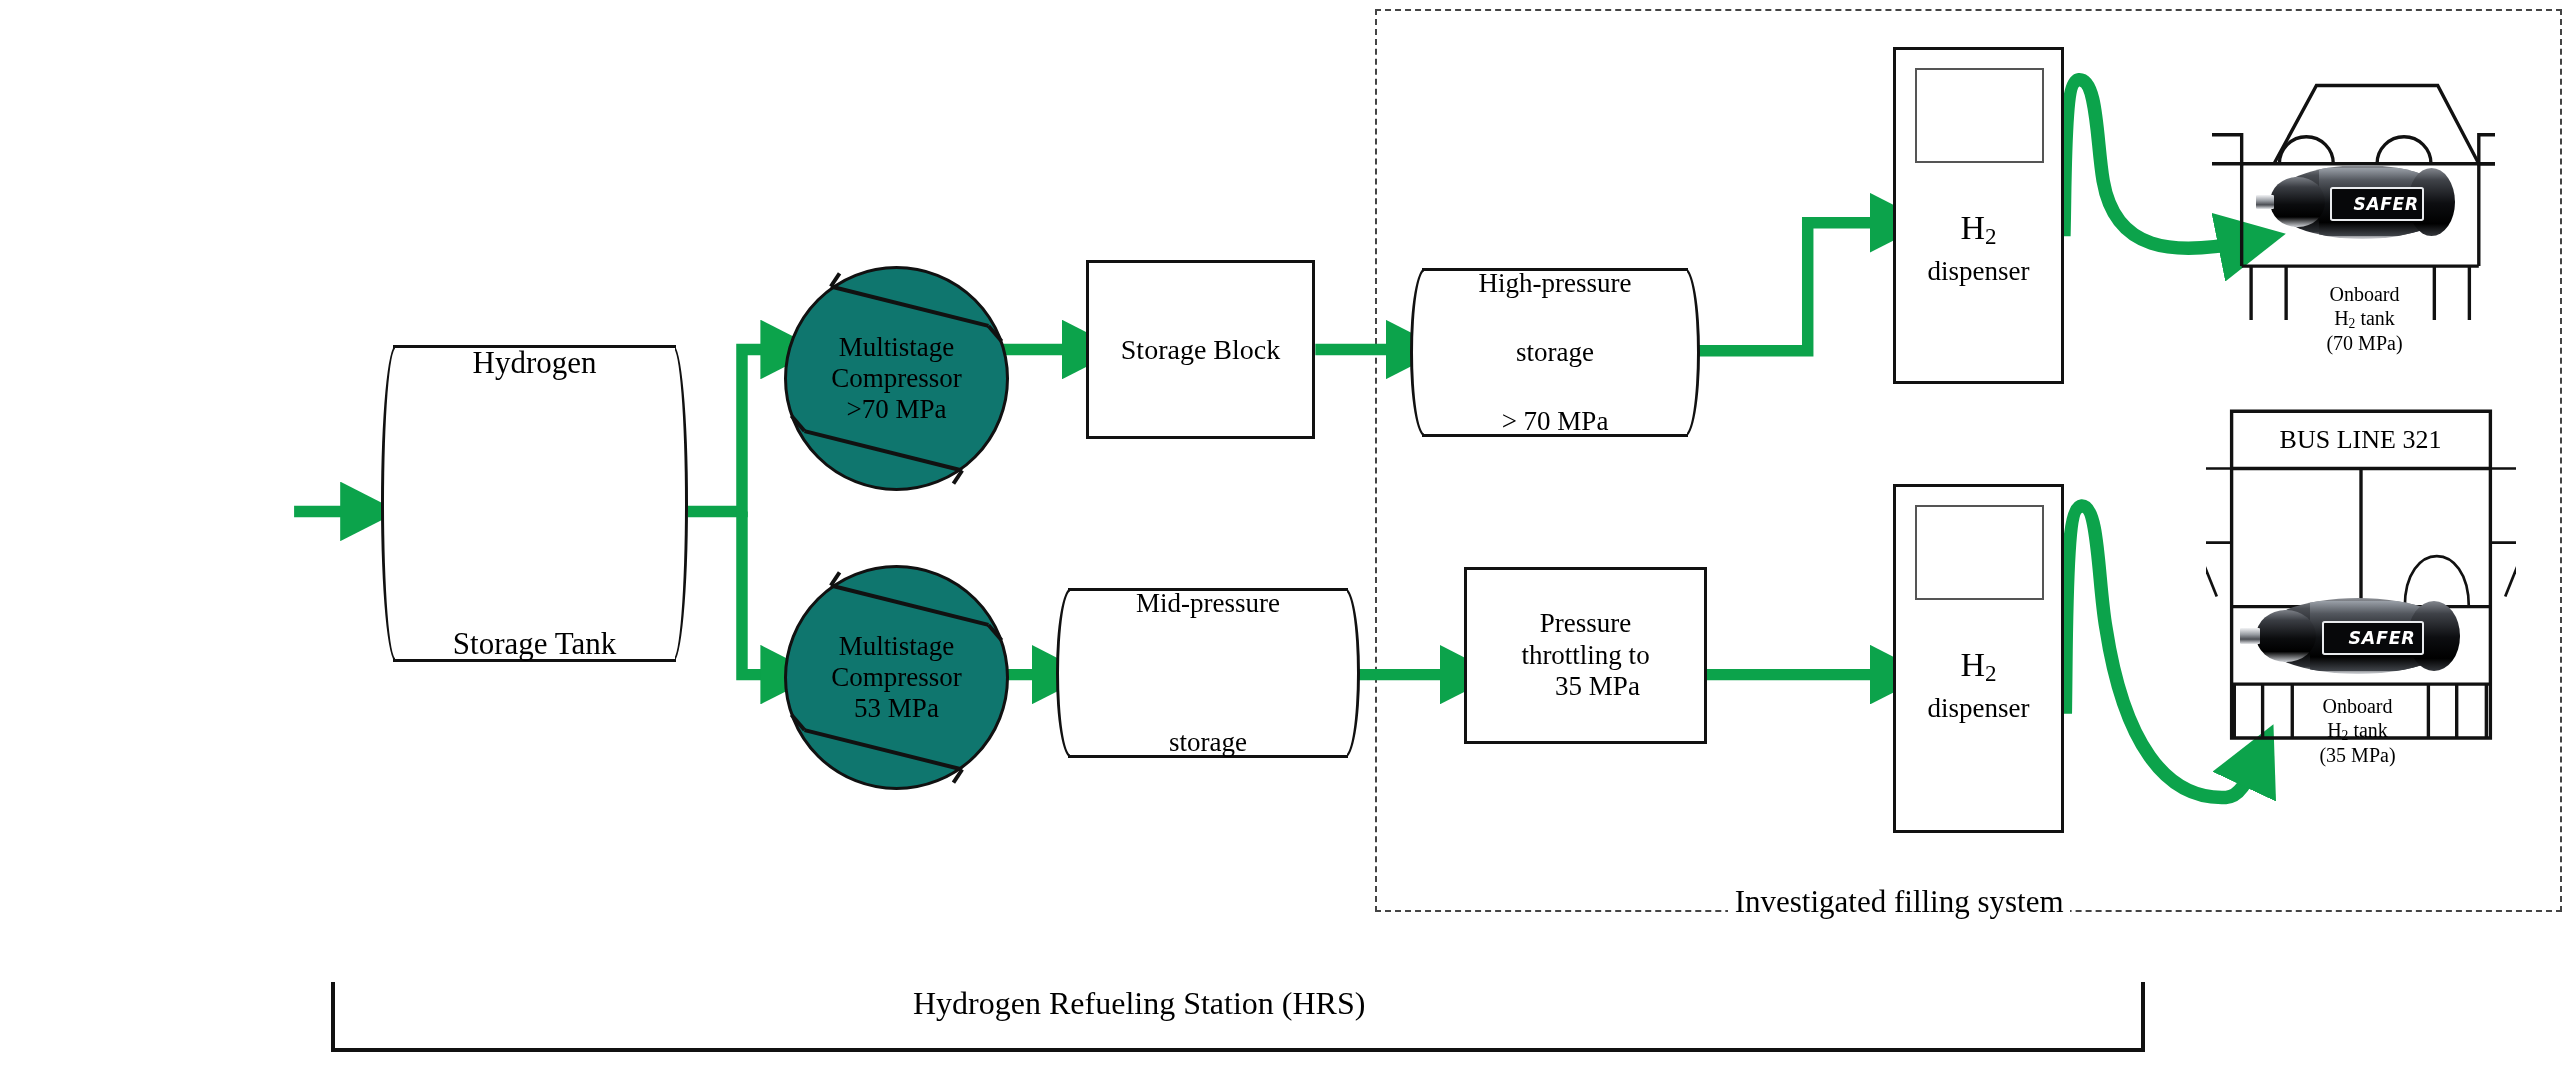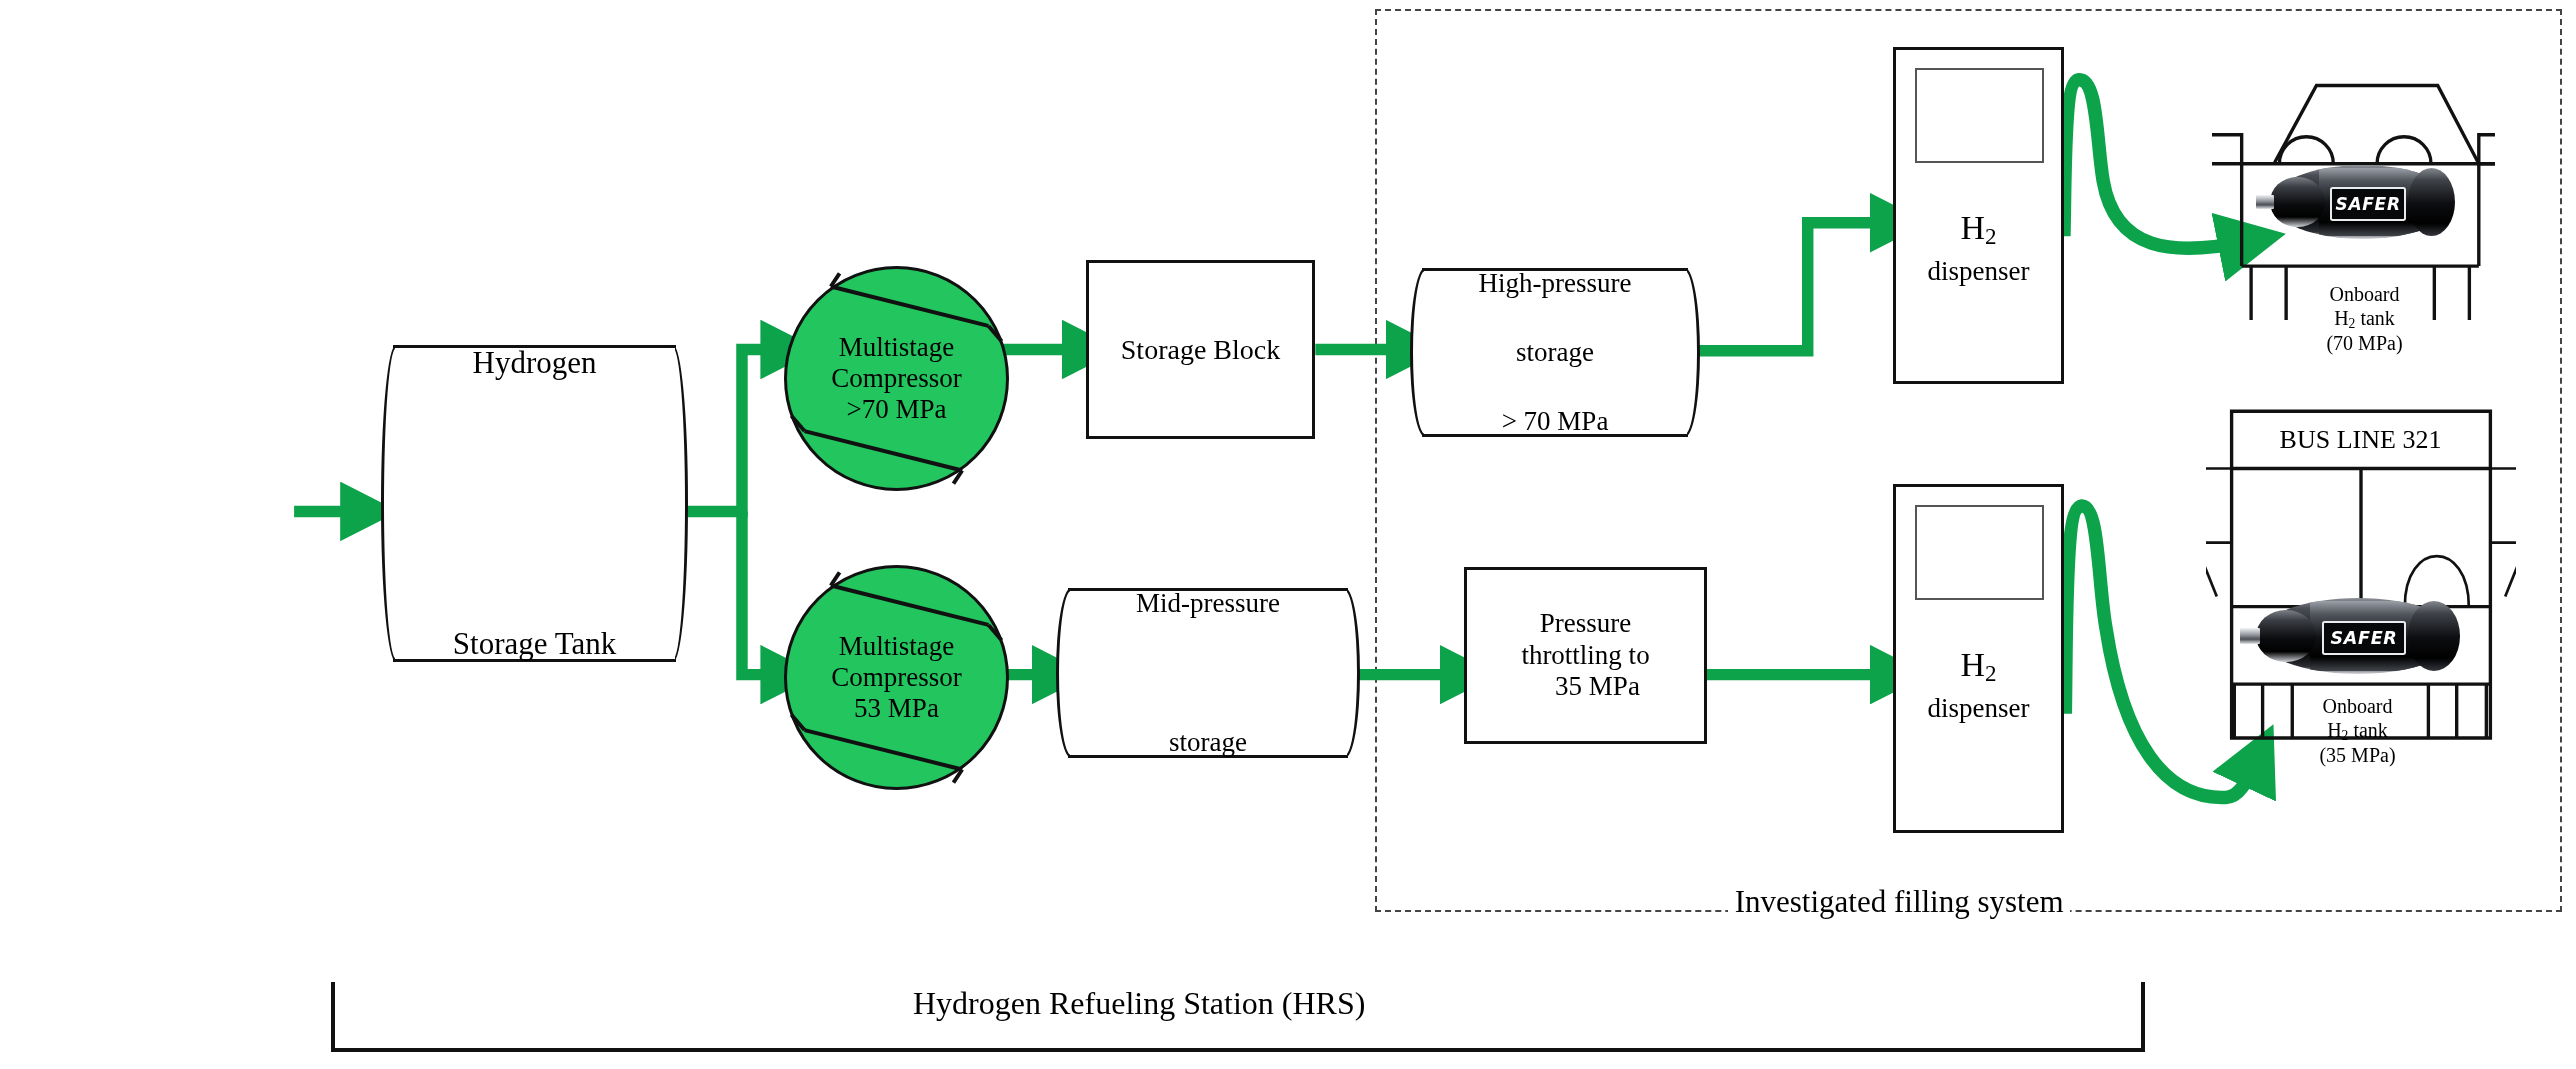--- a/index.html
+++ b/index.html
@@ -17,21 +17,21 @@
              border-top:3.4px solid #111;border-bottom:3.4px solid #111;background:#fff;}
   .cyl .capL,.cyl .capR{position:absolute;top:0;bottom:0;width:24px;
              border:3.4px solid #111;border-radius:50%/50%;background:#fff;}
   .cyl .capL{left:0;}
   .cyl .capR{right:0;}
   .cyl .mask{position:absolute;left:13.5px;right:13.5px;top:3.4px;bottom:3.4px;background:#fff;}
   .cyl .txt{position:absolute;inset:0;display:flex;align-items:center;justify-content:space-between;
             text-align:center;z-index:6;}
 
   
-  .comp{position:absolute;border:3.4px solid #111;border-radius:50%;background:#22c55e;}
+  .comp{position:absolute;border:3.4px solid #111;border-radius:50%;background:#0f766e;}
   .comp svg{position:absolute;inset:0;width:100%;height:100%;}
   .comp .txt{position:absolute;inset:0;display:flex;align-items:center;justify-content:center;
              text-align:center;z-index:5;}
 
   
   svg.flow{position:absolute;left:0;top:0;width:2576px;height:1070px;pointer-events:none;}
 
   
   .disp{position:absolute;border:3.4px solid #111;background:#fff;}
   .disp .screen{position:absolute;border:2.7px solid #555;background:#fff;}
@@ -46,21 +46,21 @@
      background:linear-gradient(180deg,#8d9096 0%,#4a4d53 14%,#16181c 46%,#000 72%,#2b2e33 90%,#d8dade 100%);
      overflow:hidden;}
   .tank .band{position:absolute;top:4%;bottom:4%;left:26%;right:14%;
      background:linear-gradient(180deg,#9aa0a8 0%,#53575e 18%,#101215 52%,#000 80%,#41454b 100%);}
   .tank .nose{position:absolute;left:-1%;top:16%;height:68%;width:30%;border-radius:50%/50%;
      background:linear-gradient(180deg,#7c8087 0%,#3a3d43 20%,#0b0c0e 55%,#000 80%,#cfd2d7 100%);}
   .tank .tail{position:absolute;right:-1%;top:4%;height:92%;width:26%;border-radius:50%/50%;
      background:linear-gradient(180deg,#83878e 0%,#3f4248 18%,#0d0e11 52%,#000 82%,#34373c 100%);}
   .tank .plate{position:absolute;left:32%;top:30%;width:40%;height:40%;
      border:2px solid #e9ebee;background:#07080a;display:flex;align-items:center;
-     justify-content:center;border-radius:2.7px;}
+     justify-content:center;border-radius:2.7px;padding-left:18px;}
   .tank .plate span{color:#fff;font-family:"DejaVu Sans","Liberation Sans",sans-serif;
      font-weight:bold;font-style:italic;letter-spacing:0.7px;}
   .tank .neck{position:absolute;left:-9%;top:40%;width:10%;height:20%;
      background:linear-gradient(180deg,#f2f3f5,#9a9ea4 40%,#4b4e54 70%,#e7e9ec);border-radius:1.3px;}
 
   
   .dashbox{position:absolute;box-sizing:border-box;border:2.7px dashed #444;background:transparent;}
   .dashlabel{position:absolute;background:#fff;padding:0 6.7px;white-space:nowrap;}
 
   

